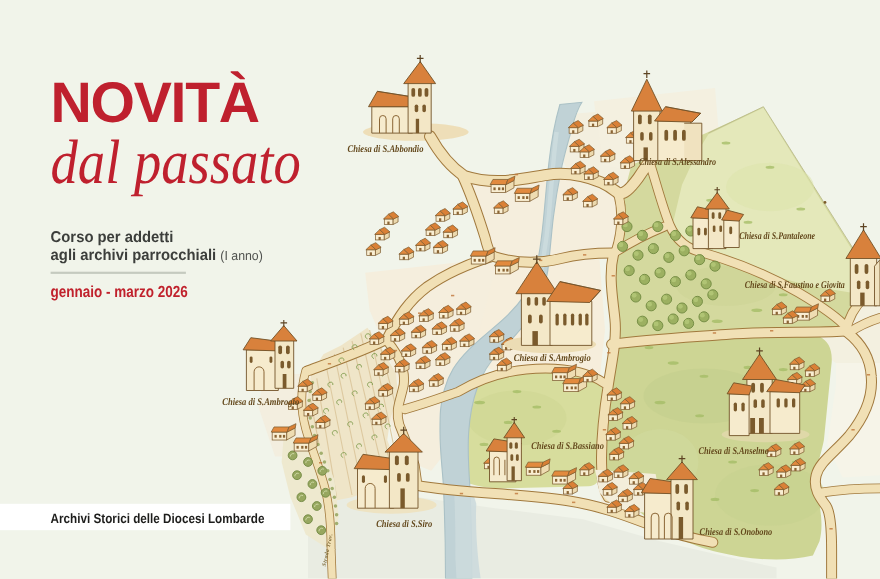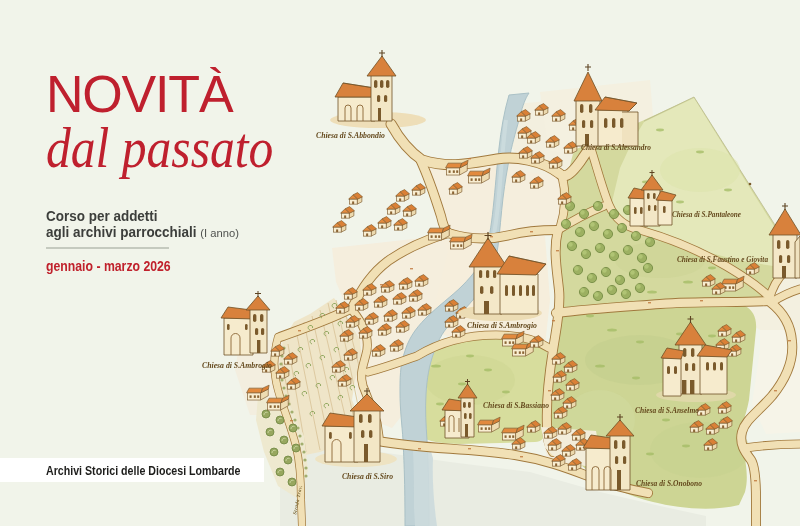--- a/index.html
+++ b/index.html
@@ -668,21 +668,21 @@
 <text x="342" y="479" textLength="51" lengthAdjust="spacingAndGlyphs">Chiesa di S.Siro</text>
 
 <text x="635" y="413" textLength="64" lengthAdjust="spacingAndGlyphs">Chiesa di S.Anselmo</text>
 
 <text x="636" y="486" textLength="66" lengthAdjust="spacingAndGlyphs">Chiesa di S.Onobono</text>
 
 <text x="296" y="515" font-size="5" textLength="30" transform="rotate(-78 296 515)" fill="#7a6633">Strada Trav.</text>
 </g>
 </svg>
 
-<div class="abs" id="title1" style="left:46px;top:68px;font-size:52px;font-weight:normal;color:#bf202e;line-height:1;letter-spacing:-1.2px;">NOVITÀ</div>
+<div class="abs" id="title1" style="left:46px;top:68px;font-size:52px;font-weight:bold;color:#bf202e;line-height:1;letter-spacing:-1.2px;">NOVITÀ</div>
 
 <div class="abs" id="title2" style="left:46px;top:119px;font-family:'Liberation Serif',serif;font-style:italic;font-size:57px;color:#bf202e;line-height:1;transform:scaleX(0.87);transform-origin:left top;">dal passato</div>
 
 <div class="abs" id="sub" style="left:46px;top:207.5px;font-size:14.2px;font-weight:bold;color:#3c3e3b;line-height:16.6px;transform:scaleX(0.95);transform-origin:left top;">Corso per addetti<br>agli archivi parrocchiali <span style="font-weight:normal;font-size:11.8px;color:#50524f;">(I anno)</span></div>
 
 <div class="abs" style="left:46px;top:247px;width:123px;height:1.6px;background:#c5cabf;"></div>
 
 <div class="abs" style="left:46px;top:258px;font-size:14.6px;font-weight:bold;color:#c0212c;transform:scaleX(0.84);transform-origin:left top;">gennaio - marzo 2026</div>
 
 <div class="abs" style="left:0;top:458px;width:264px;height:24px;background:#ffffff;"></div>

